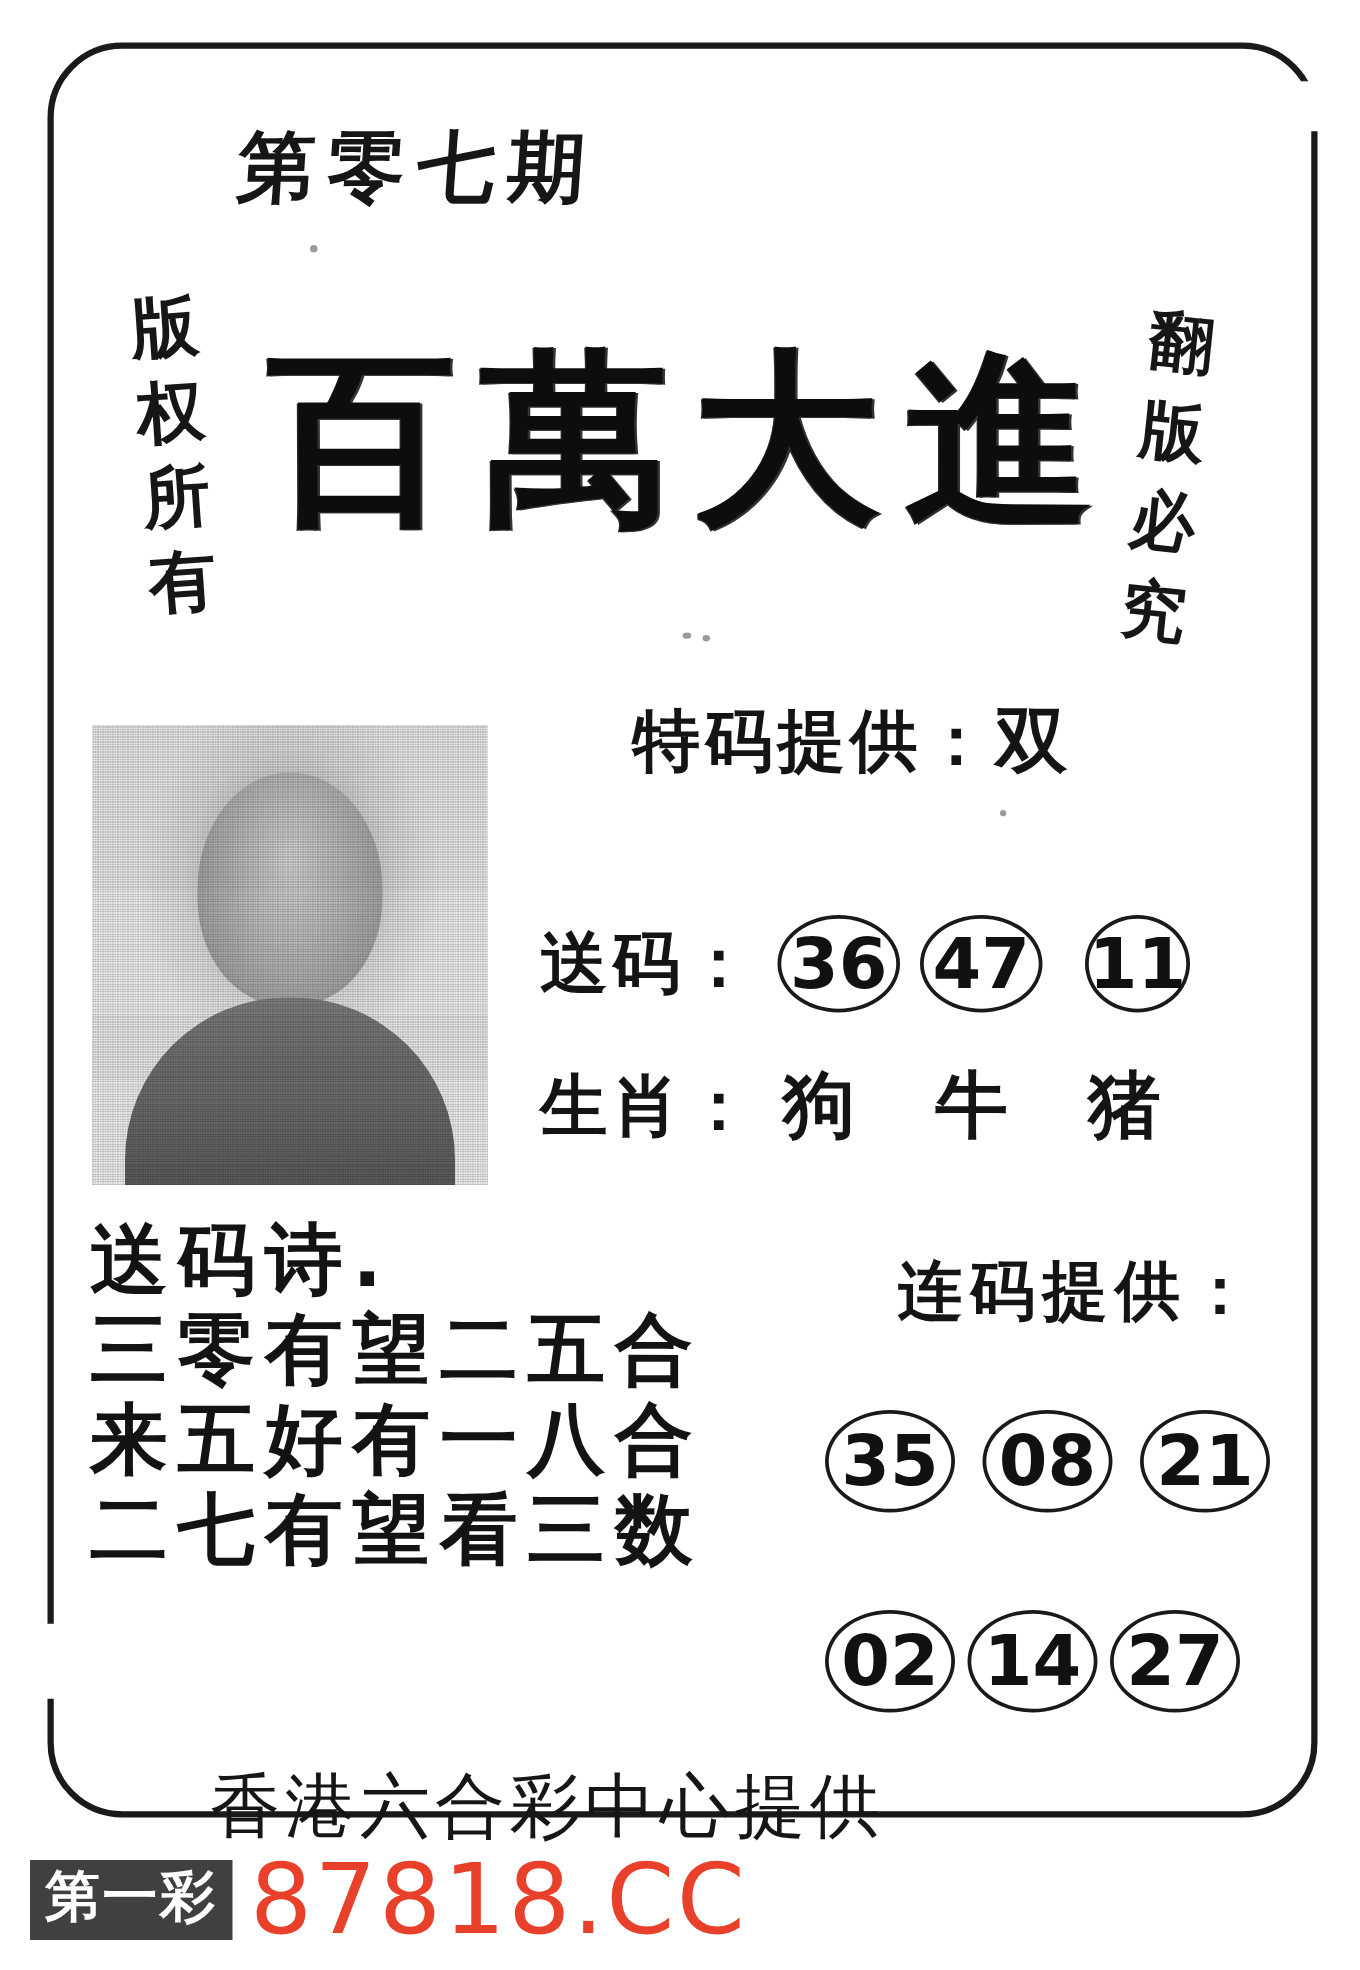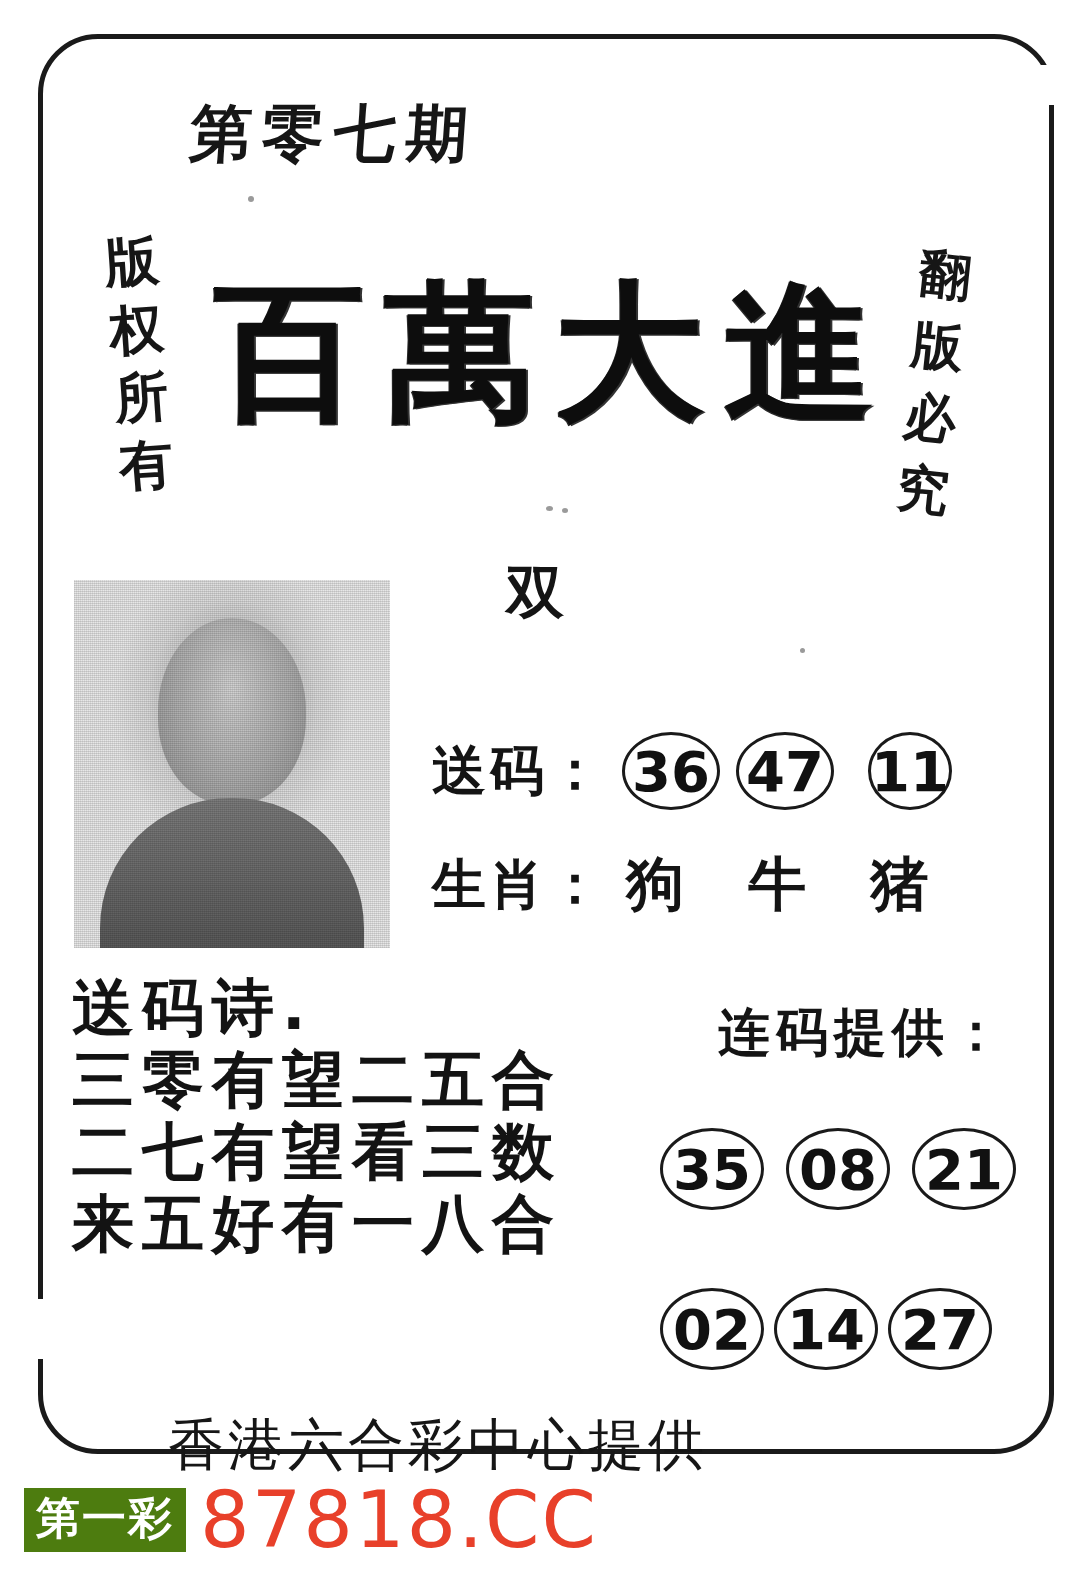--- a/index.html
+++ b/index.html
@@ -252,21 +252,21 @@
 
   #footer-banner {
     position: absolute;
     left: 24px;
     top: 1480px;
     display: flex;
     align-items: center;
     white-space: nowrap;
   }
   #banner-badge {
-    background: #4d7c0f;
+    background: #404040;
     color: #ffffff;
     font-size: 44px;
     font-weight: bold;
     padding: 4px 12px 8px 12px;
     letter-spacing: 2px;
     line-height: 52px;
   }
   #banner-site {
     color: #e8402a;
     font-size: 78px;
@@ -310,40 +310,41 @@
 
 <div id="main-title" class="cn">百萬大進</div>
 
 <div id="portrait">
   <div id="portrait-head"></div>
   <div id="portrait-body"></div>
   <div id="portrait-grain"></div>
 </div>
 
 <div class="info-row" id="special-row">
+  <span class="info-label cn">特码提供：</span>
   <span class="info-value cn">双</span>
 </div>
 
 <div class="info-row" id="send-row">
   <span class="info-label cn">送码：</span>
   <span class="ball">36</span>
   <span class="ball">47</span>
   <span class="ball narrow" style="margin-left:34px">11</span>
 </div>
 
 <div class="info-row" id="zodiac-row">
   <span class="info-label cn">生肖：</span>
   <span class="info-value cn">狗 牛 猪</span>
 </div>
 
 <div id="poem" class="cn">
   <span class="poem-line">送码诗.</span>
   <span class="poem-line">三零有望二五合</span>
+  <span class="poem-line">来五好有一八合</span>
   <span class="poem-line">二七有望看三数</span>
-  <span class="poem-line">来五好有一八合</span>
 </div>
 
 <div id="lianma-title" class="cn">连码提供：</div>
 
 <div id="lianma-row1">
   <span class="ball-big">35</span>
   <span class="ball-big">08</span>
   <span class="ball-big">21</span>
 </div>
 

